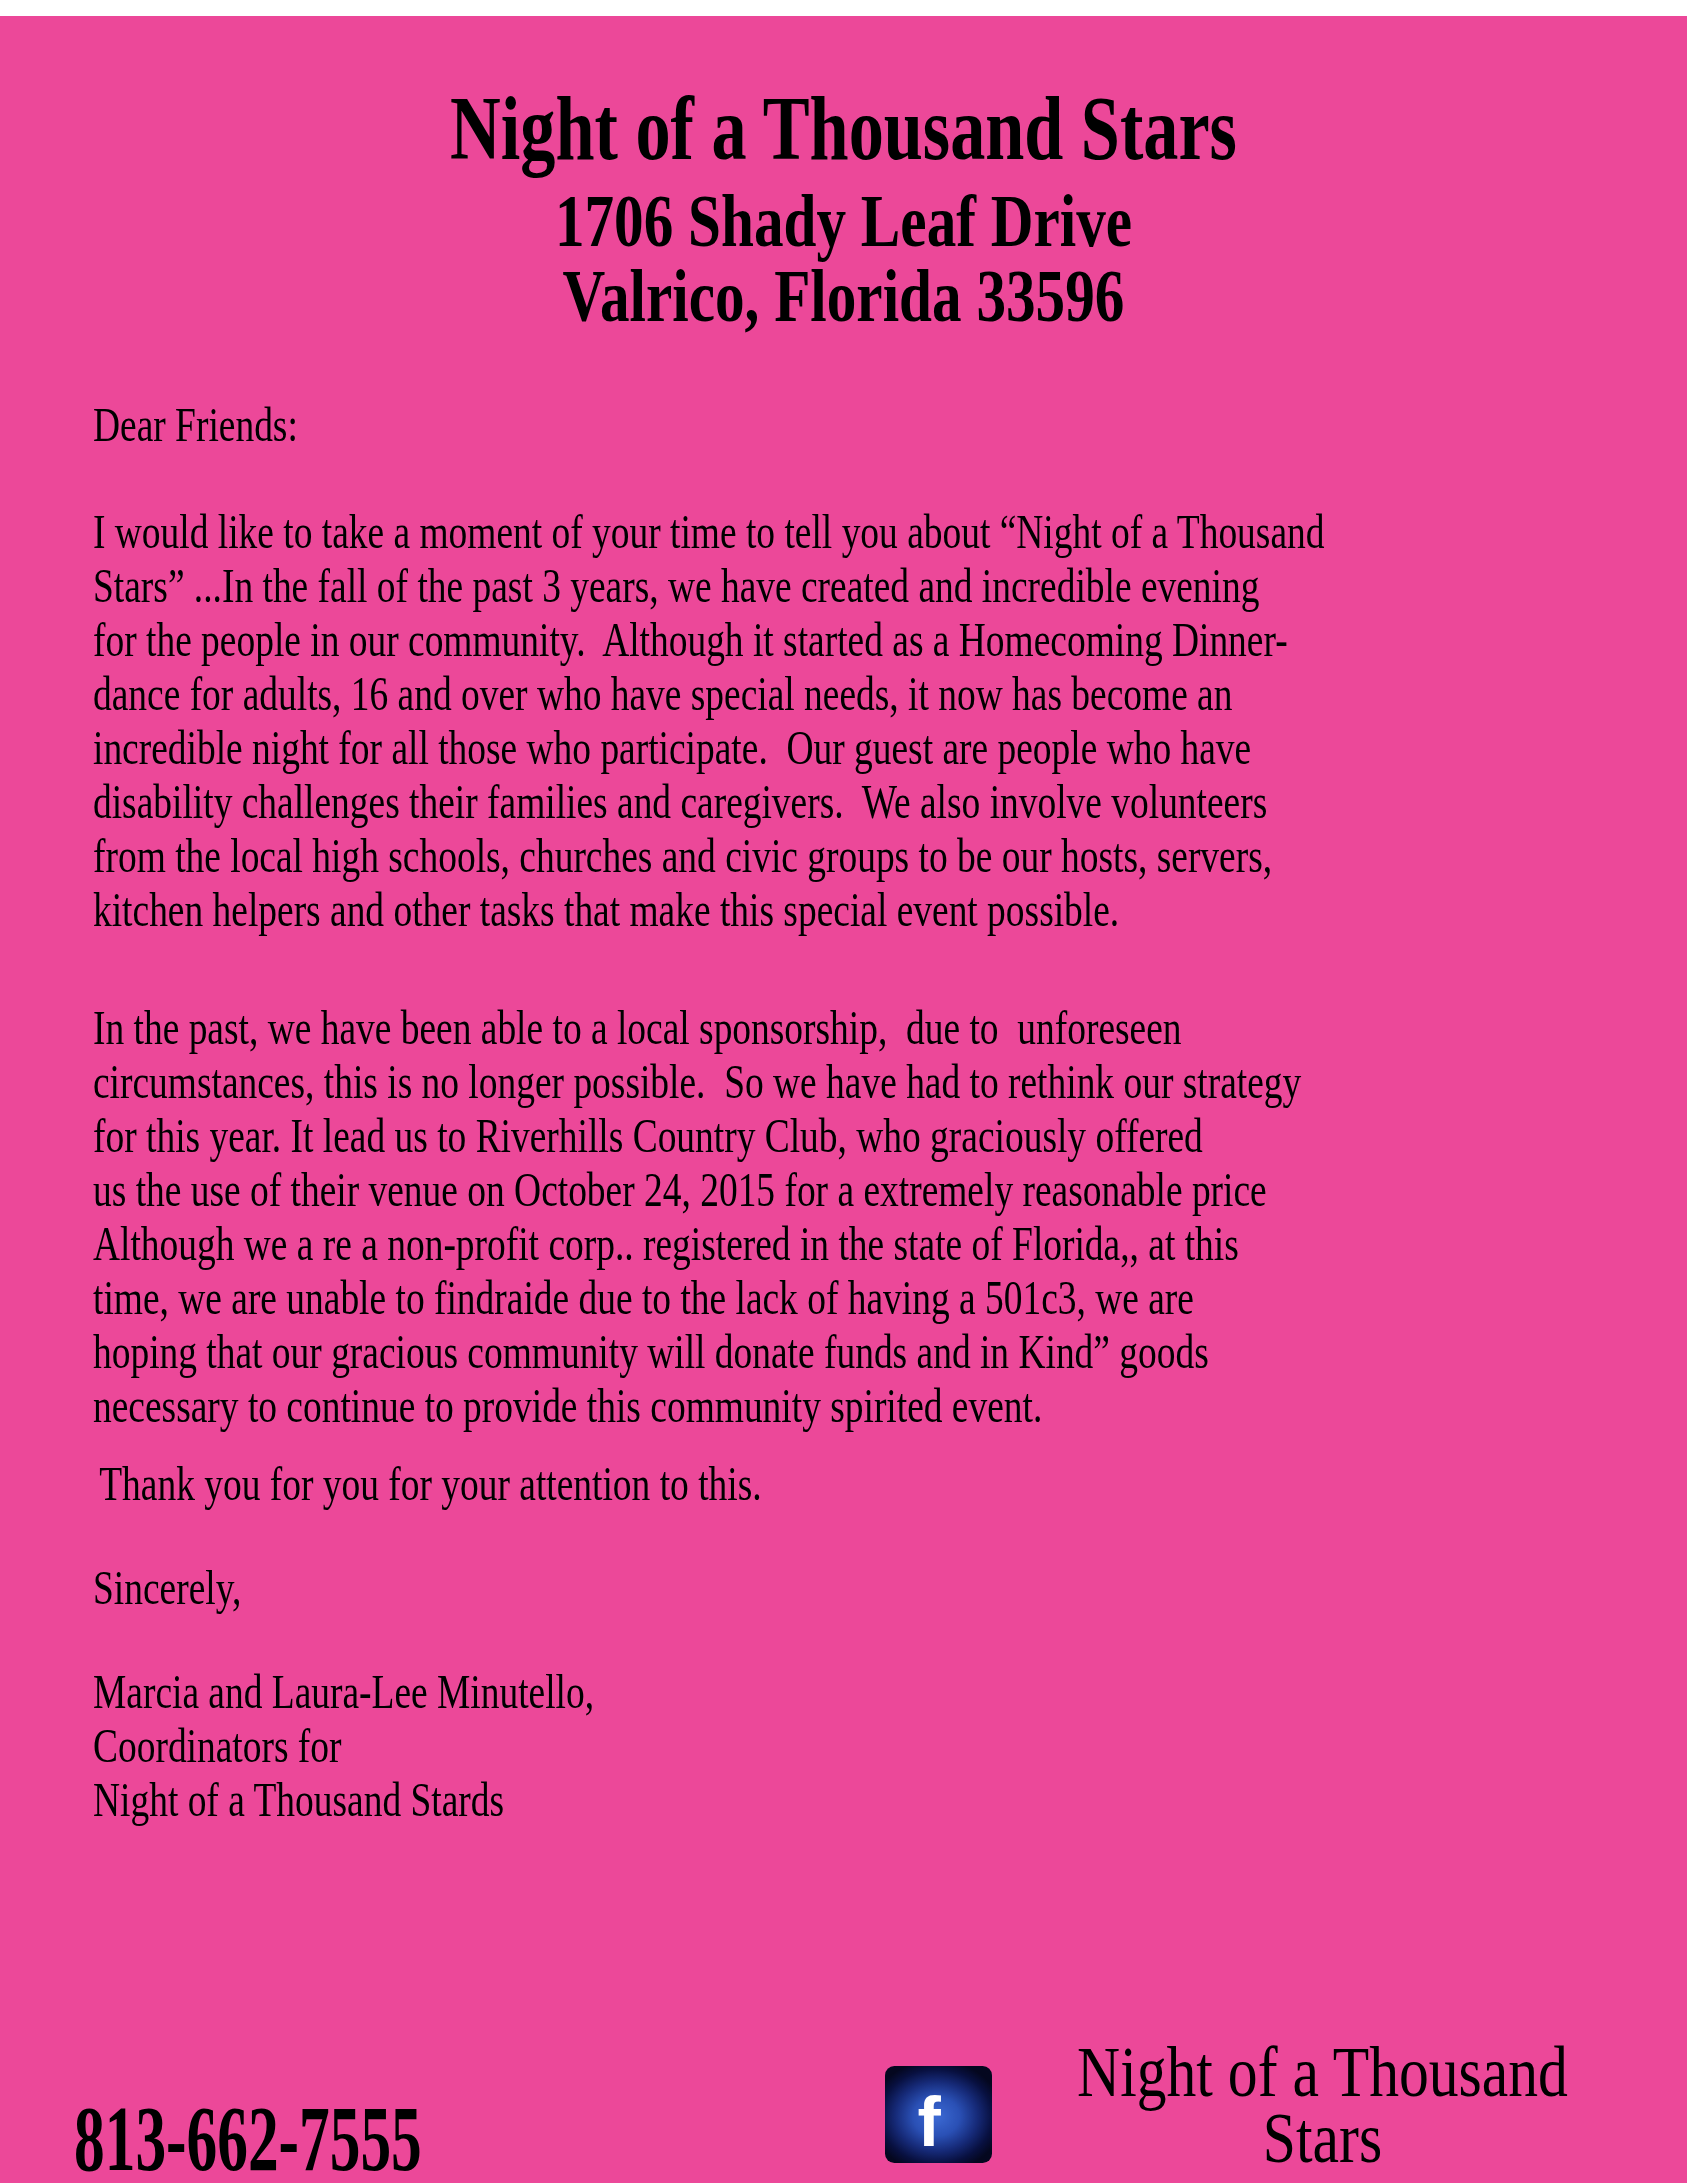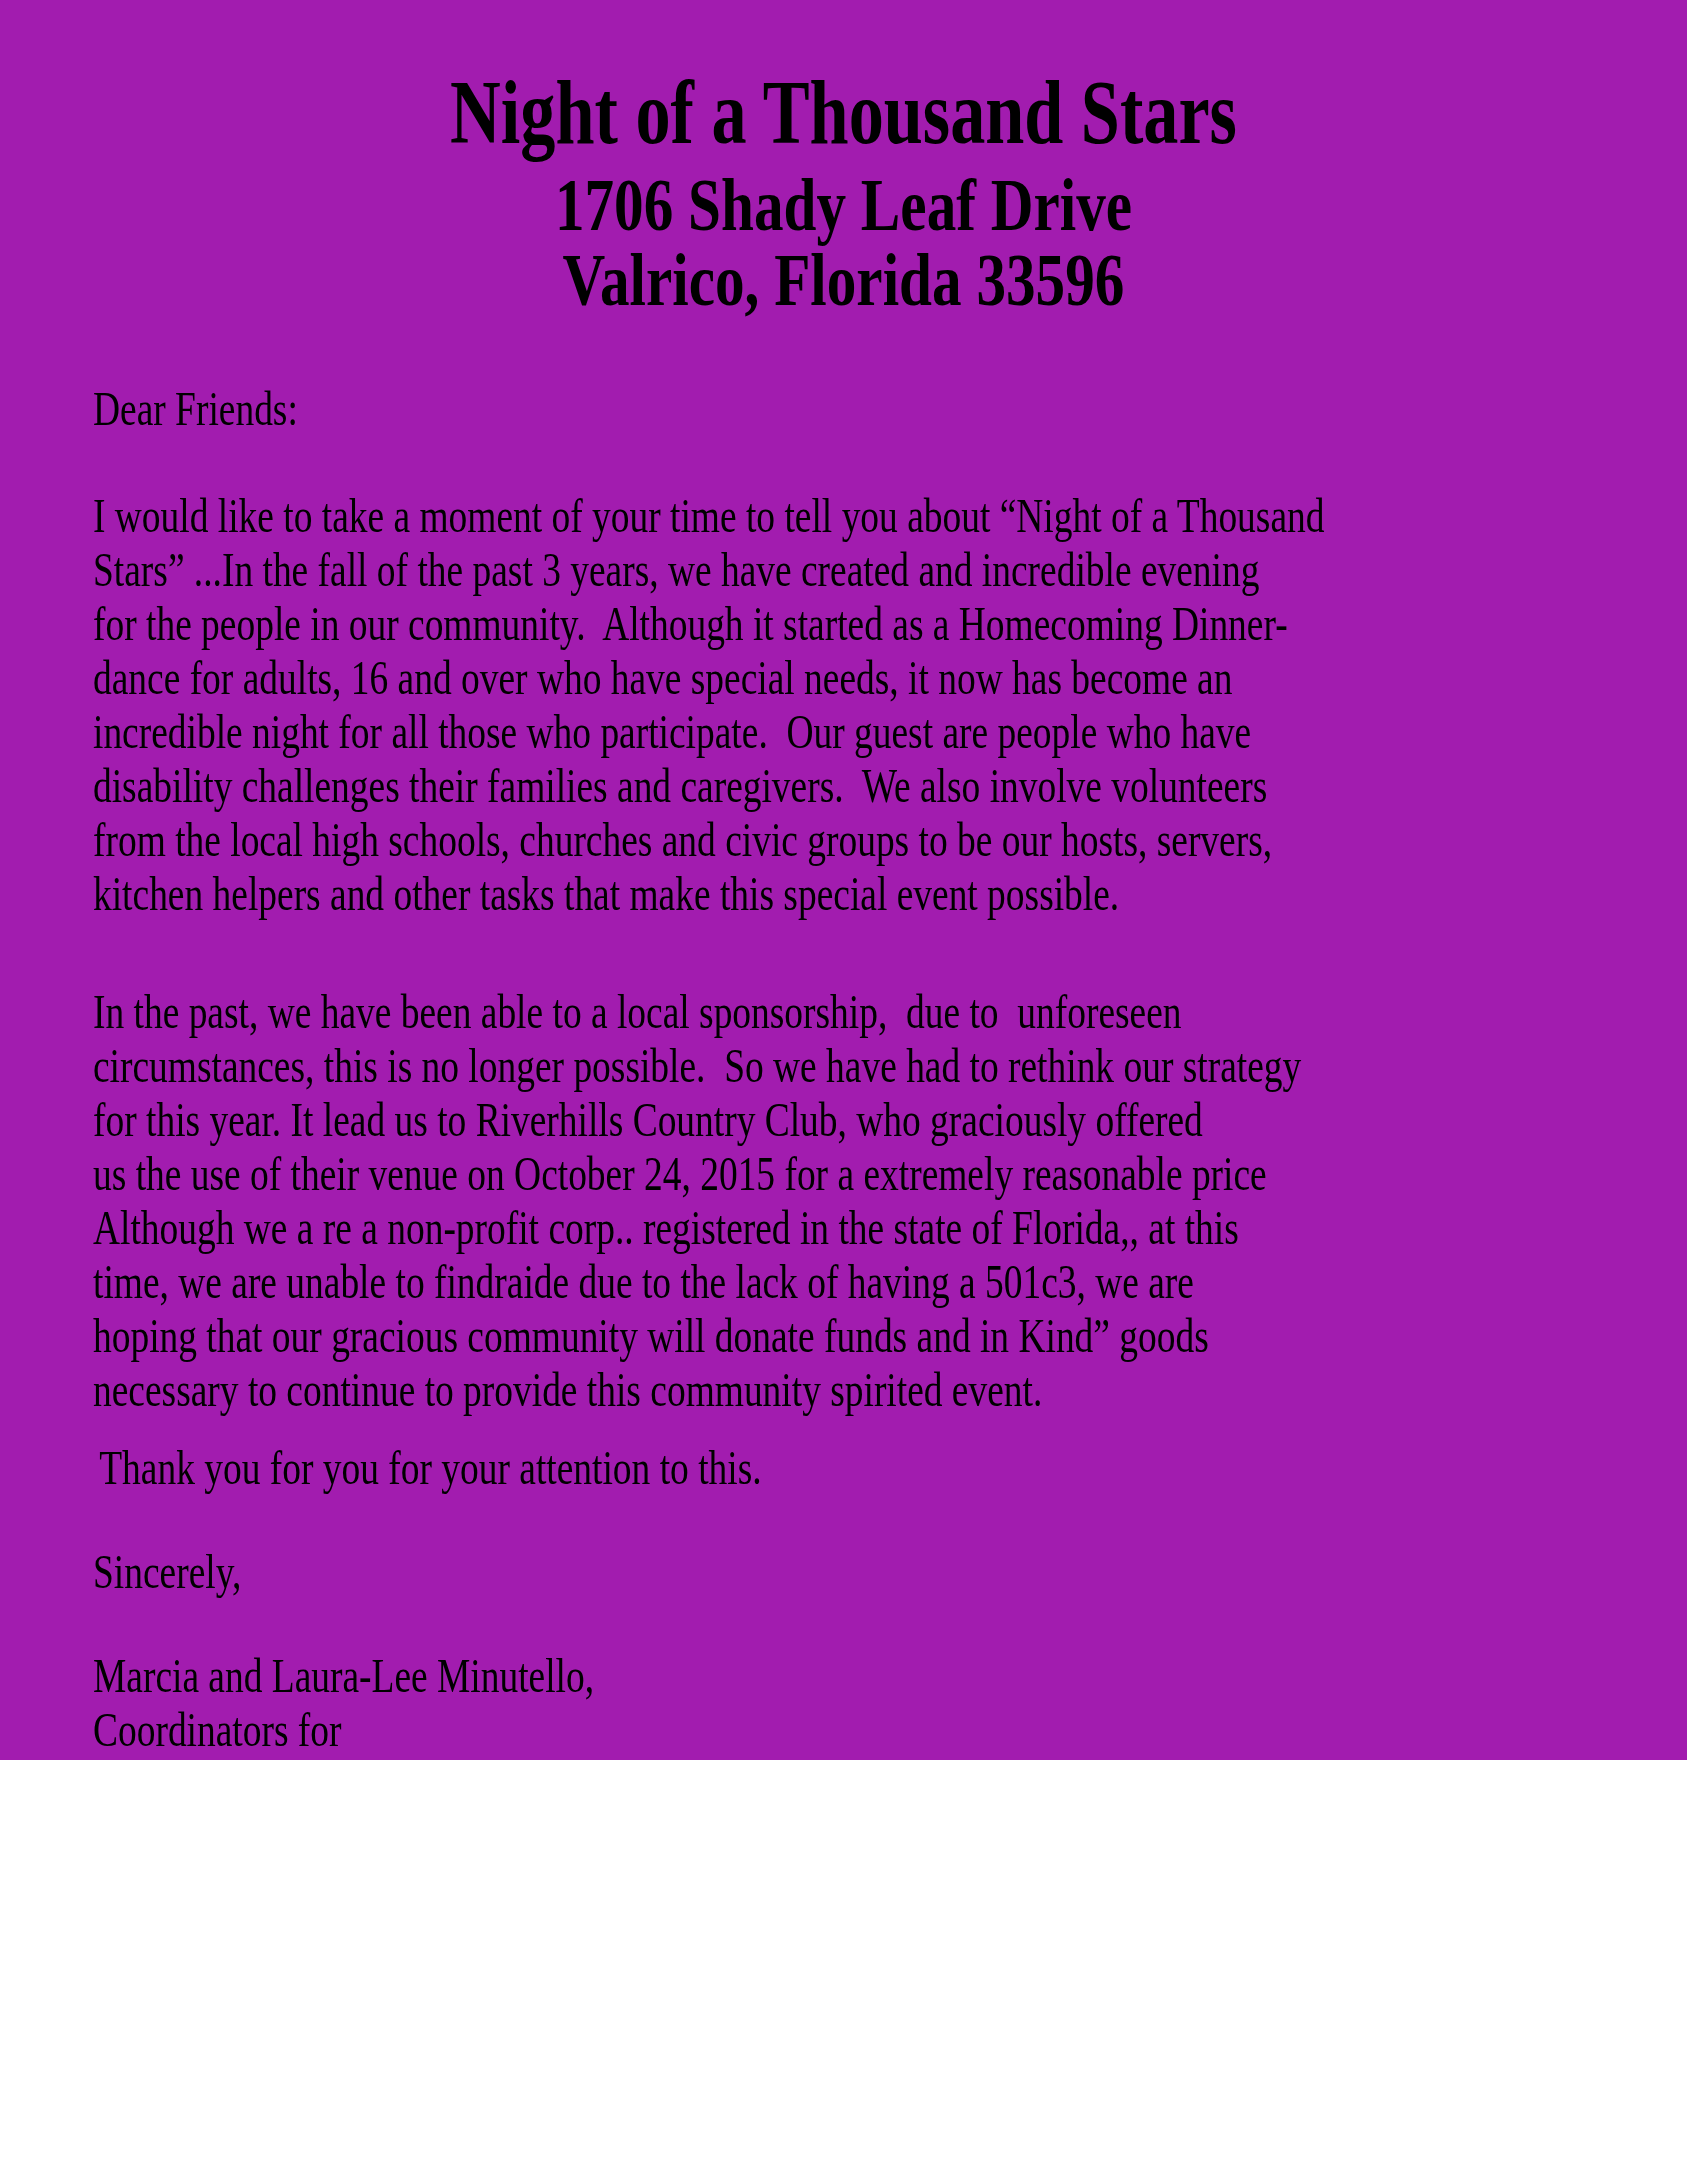--- a/index.html
+++ b/index.html
@@ -3,25 +3,26 @@
 <meta charset="utf-8">
 <style>
   html, body {
     margin: 0;
     padding: 0;
     background: #ffffff;
   }
   .page {
     position: relative;
     width: 1687px;
-    height: 1760px;
-    background: #a21caf;
+    height: 2168px;
+    background: #ec4899;
     color: #000000;
     font-family: "Liberation Serif", "DejaVu Serif", serif;
     overflow: hidden;
+    margin-top: 16px;
   }
 
   
   .letterhead { padding-top: 66px; }
   .center-line {
     text-align: center;
     transform-origin: 50% 0;
     font-weight: bold;
     margin: 0;
   }

